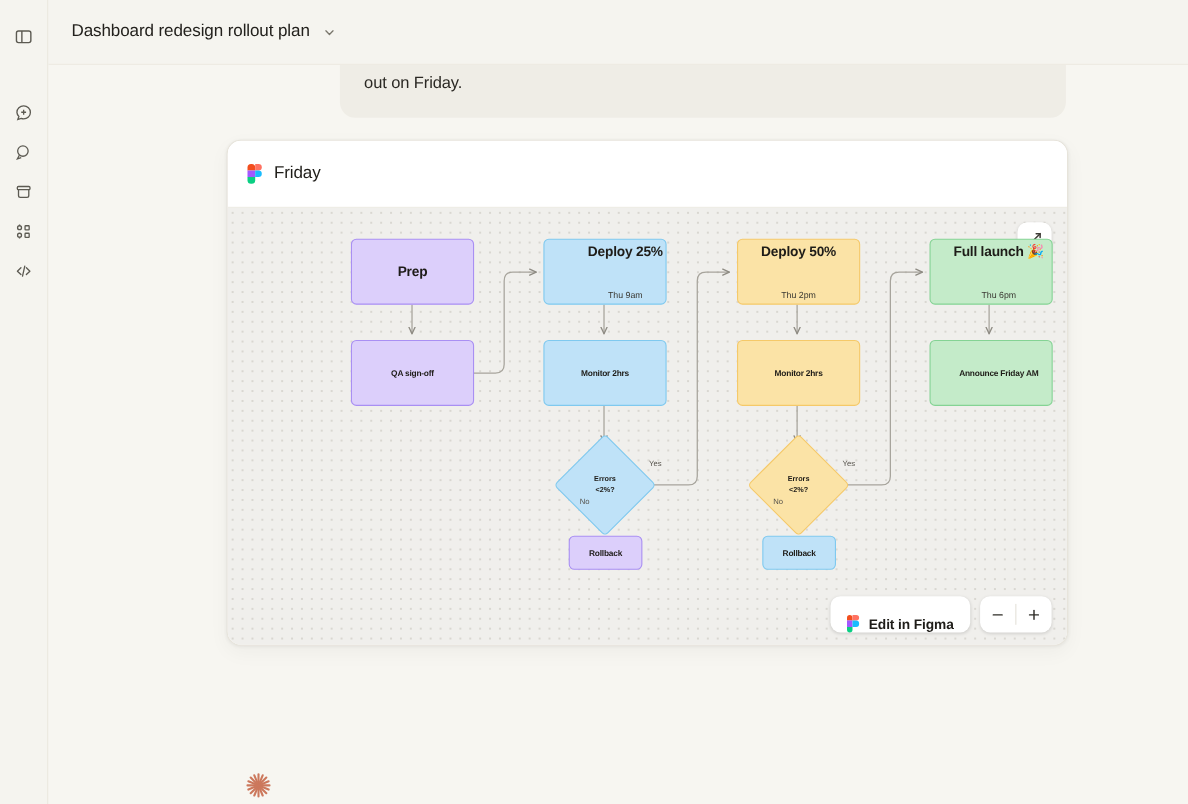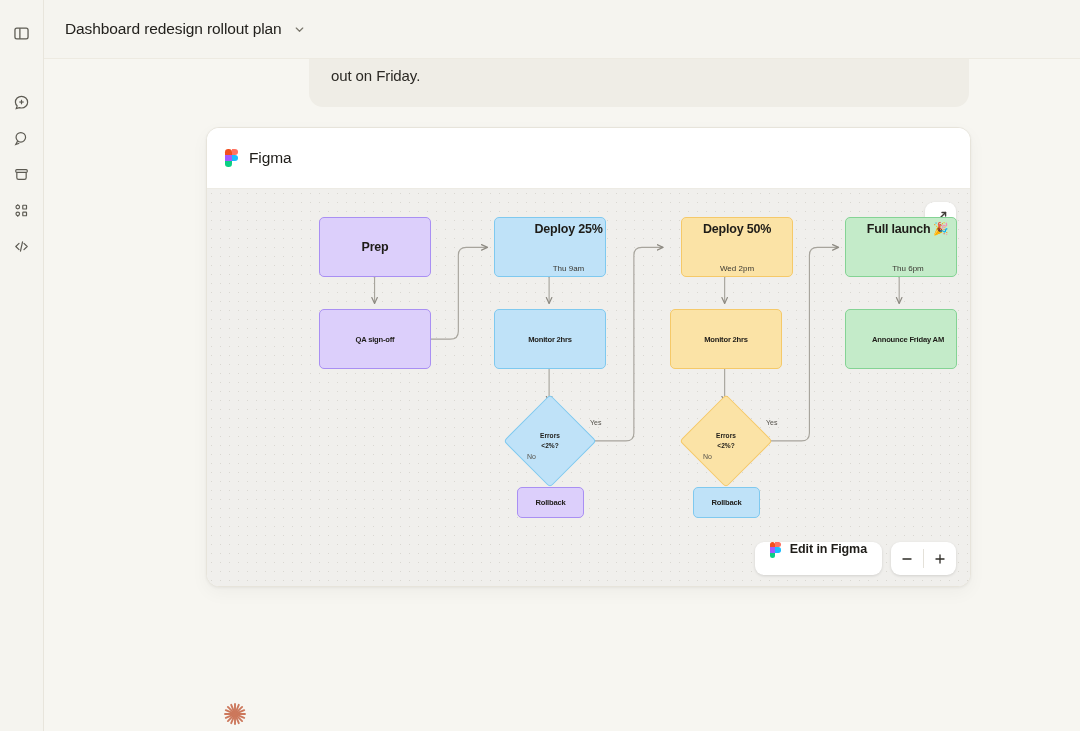--- a/index.html
+++ b/index.html
@@ -132,21 +132,21 @@
     background: transparent;
   }
 
   
   .canvas-toolbar {
     position:absolute; right:14px; bottom:13px; display:flex; align-items:center; gap:9px;
   }
   .edit-figma {
     height: 33px; background:#FFFFFF; border-radius:9px;
     box-shadow:0 1px 3px rgba(0,0,0,.13);
-    display:flex; align-items:flex-start; gap:9px; padding:0 15px;
+    display:flex; align-items:flex-end; gap:9px; padding:0 15px;
     font-size:12.5px; font-weight:700; color:#1F1D19; cursor:pointer; letter-spacing:-0.1px;
   }
   .zoom-group {
     height:33px; background:#FFFFFF; border-radius:9px;
     box-shadow:0 1px 3px rgba(0,0,0,.13);
     display:flex; align-items:center;
   }
   .zoom-btn {
     width:32px; height:33px; display:flex; align-items:center; justify-content:center;
     color:#2E2C27; cursor:pointer; font-size:15px;
@@ -236,21 +236,21 @@
 
     <div class="card">
       <div class="card-head">
         <span class="figma-logo">
           <i class="fg-a"></i>
             <i class="fg-b"></i>
             <i class="fg-c"></i>
             <i class="fg-d"></i>
             <i class="fg-e"></i>
         </span>
-        <span class="card-title">Figma</span>
+        <span class="card-title">Friday</span>
       </div>
 
       <div class="canvas">
 
         <svg class="canvas-svg" viewBox="0 0 765 399">
           <defs>
             <marker id="ah" markerWidth="7" markerHeight="7" refX="5.4" refY="3" orient="auto">
               <path d="M0.4,0.6 L5.6,3 L0.4,5.4" fill="none" stroke="#8E8B83" stroke-width="1.05" stroke-linecap="round" stroke-linejoin="round"></path>
             </marker>
           </defs>
@@ -307,23 +307,23 @@
           <div class="sh c-blue"></div>
           <div class="lbl">
             <span>Errors</span>
             <span>&lt;2%?</span>
           </div>
         </div>
         <div class="node small c-purple" style="left:310px;top:298px;width:67px;height:31px;">
           <span class="nt">Rollback</span>
         </div>
 
-        <div class="node big c-yellow" style="left:474px;top:28px;width:112px;height:60px;">
+        <div class="node big c-yellow" style="left:463px;top:28px;width:112px;height:60px;">
           <span class="nt">Deploy 50%</span>
-          <span class="ns">Wed 2pm</span>
+          <span class="ns">Thu 2pm</span>
         </div>
         <div class="node small c-yellow" style="left:463px;top:120px;width:112px;height:60px;">
           <span class="nt">Monitor 2hrs</span>
         </div>
 
         <div class="dia" style="left:486px;top:219px;">
           <div class="sh c-yellow"></div>
           <div class="lbl">
             <span>Errors</span>
             <span>&lt;2%?</span>

